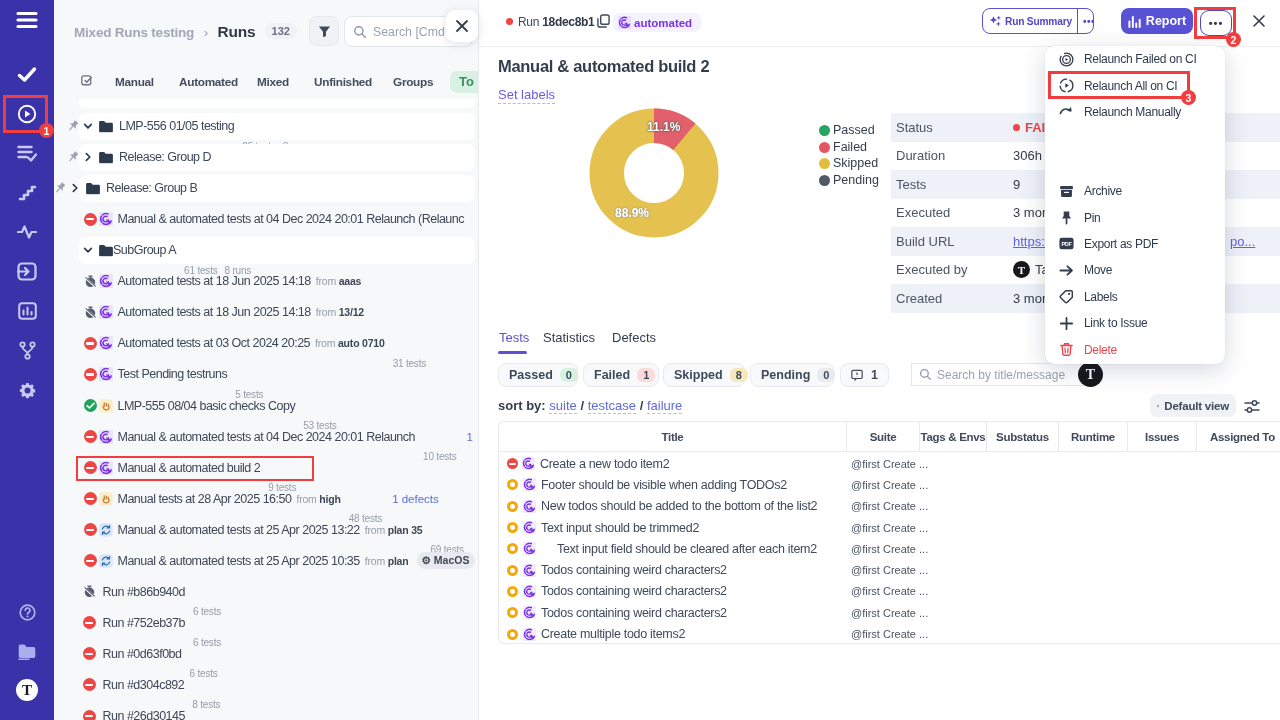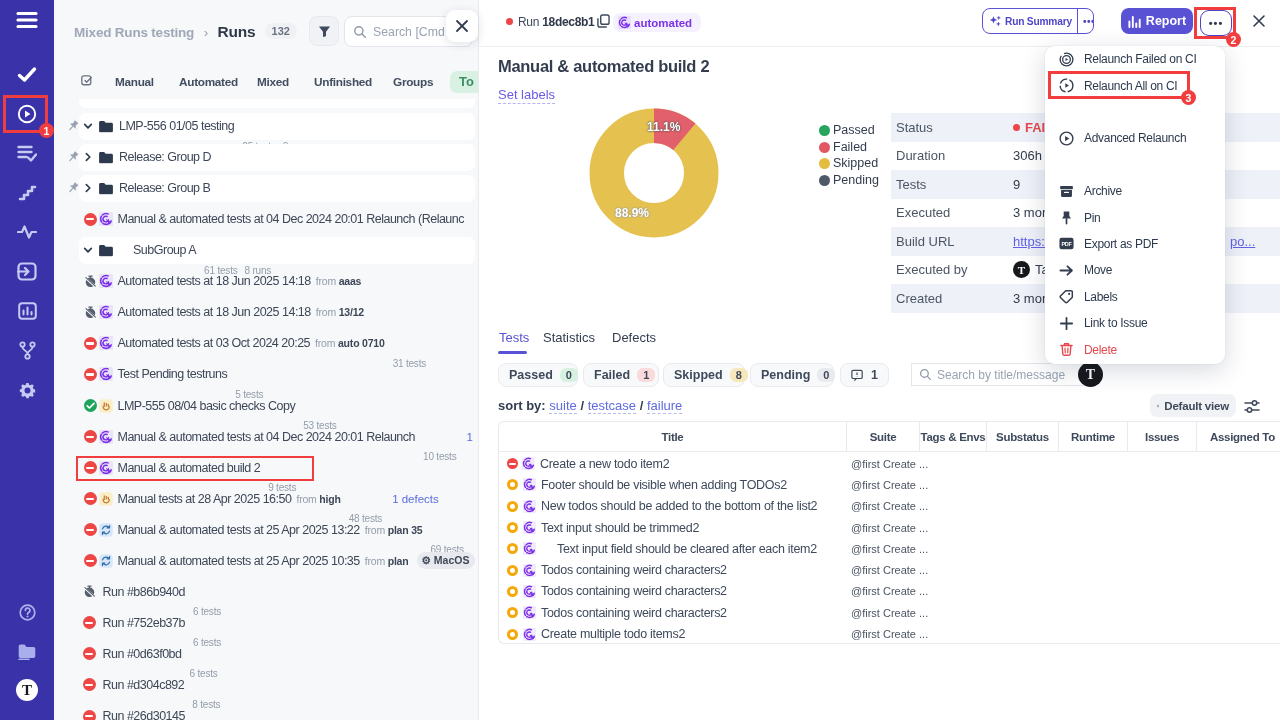--- a/index.html
+++ b/index.html
@@ -202,21 +202,21 @@
             <use href="#chevr"></use>
           </svg>
     <svg width="14" height="13" viewBox="0 0 16 14" style="margin-left:6px">
             <use href="#foldr"></use>
           </svg>
     <span class="rtitle" style="margin-left:6px">Release: Group D</span>
   </div>
       </div>
   <div class="lrow" style="top:172.6px">
         <div class="card"></div>
-        <div class="rowflex" style="padding-left:13px">
+        <div class="rowflex" style="">
     <svg width="12" height="12" viewBox="0 0 16 16">
             <use href="#pinic"></use>
           </svg>
     <svg width="10" height="10" viewBox="0 0 12 12" style="margin-left:4px">
             <use href="#chevr"></use>
           </svg>
     <svg width="14" height="13" viewBox="0 0 16 14" style="margin-left:6px">
             <use href="#foldr"></use>
           </svg>
     <span class="rtitle" style="margin-left:6px">Release: Group B</span>
@@ -235,21 +235,21 @@
 
   <div class="lrow" style="top:234.7px">
         <div class="card"></div>
         <div class="rowflex" style="padding-left:29px">
     <svg width="10" height="10" viewBox="0 0 12 12">
             <use href="#chevd"></use>
           </svg>
     <svg width="14" height="13" viewBox="0 0 16 14" style="margin-left:6px">
             <use href="#foldr"></use>
           </svg>
-    <span class="rtitle" style="margin-left:20px">SubGroup A</span>
+    <span class="rtitle" style="margin-left:0">SubGroup A</span>
     <span class="rmeta">61 tests</span>
           <span class="rmeta" style="margin-left:7px">8 runs</span>
   </div>
       </div>
 
   <div class="lrow" style="top:265.8px">
         <div class="rowflex" style="padding-left:29.5px">
     <svg width="13" height="13" viewBox="0 0 24 24" style="flex:0 0 13px">
             <use href="#stopw"></use>
           </svg>
@@ -690,24 +690,24 @@
 <div id="menu">
   <div class="mi" style="top:0"><svg width="15" height="15" viewBox="0 0 16 16">
           <circle cx="8" cy="8" r="6.8" stroke="#333d4e" stroke-width="1.4" fill="none" stroke-dasharray="25 3.5"></circle>
           <circle cx="8" cy="8" r="4.1" stroke="#333d4e" stroke-width="1.4" fill="none"></circle>
           <path d="M6.9 6.3 L9.8 8 L6.9 9.7 Z" fill="#333d4e"></path>
         </svg>Relaunch Failed on CI</div>
   <div class="mi" style="top:26.4px"><svg width="15" height="15" viewBox="0 0 16 16">
           <circle cx="8" cy="8" r="6.8" stroke="#333d4e" stroke-width="1.5" fill="none" stroke-dasharray="9 2.5"></circle>
           <path d="M6.7 5.5 L10.6 8 L6.7 10.5 Z" fill="#333d4e"></path>
         </svg>Relaunch All on CI</div>
-  <div class="mi" style="top:79.2px"><svg width="15" height="15" viewBox="0 0 16 16">
-          <circle cx="8" cy="8" r="6.8" stroke="#333d4e" stroke-width="1.5" fill="none"></circle>
-          <path d="M6.5 5.2 L11 8 L6.5 10.8 Z" fill="#333d4e"></path>
-        </svg>Advanced Relaunch</div>
+  <div class="mi" style="top:52.8px"><svg width="15" height="15" viewBox="0 0 16 16">
+          <path d="M1.5 10 C3 6 6.5 4.5 9.5 5.8 L12 7" stroke="#333d4e" stroke-width="1.8" fill="none" stroke-linecap="round"></path>
+          <path d="M12.8 3.2 L13.5 8 L8.8 7.5 Z" fill="#333d4e"></path>
+        </svg>Relaunch Manually</div>
   <div class="mi" style="top:132px"><svg width="15" height="15" viewBox="0 0 16 16">
           <rect x="1.2" y="2" width="13.6" height="3.6" rx="0.8" fill="#333d4e"></rect>
           <path d="M2.2 6.5 h11.6 v6 a1.4 1.4 0 0 1-1.4 1.4 H3.6 a1.4 1.4 0 0 1-1.4-1.4 Z" fill="#333d4e"></path>
           <path d="M6 9 h4" stroke="#fff" stroke-width="1.4" stroke-linecap="round"></path>
         </svg>Archive</div>
   <div class="mi" style="top:158.4px"><svg width="15" height="15" viewBox="0 0 16 16">
           <path d="M5 1.5 h6 v5 l1.8 2.5 H3.2 L5 6.5 Z" fill="#333d4e"></path>
           <path d="M8 9.5 v5" stroke="#333d4e" stroke-width="1.8" stroke-linecap="round"></path>
         </svg>Pin</div>
   <div class="mi" style="top:184.8px"><svg width="16" height="13" viewBox="0 0 17 14">

